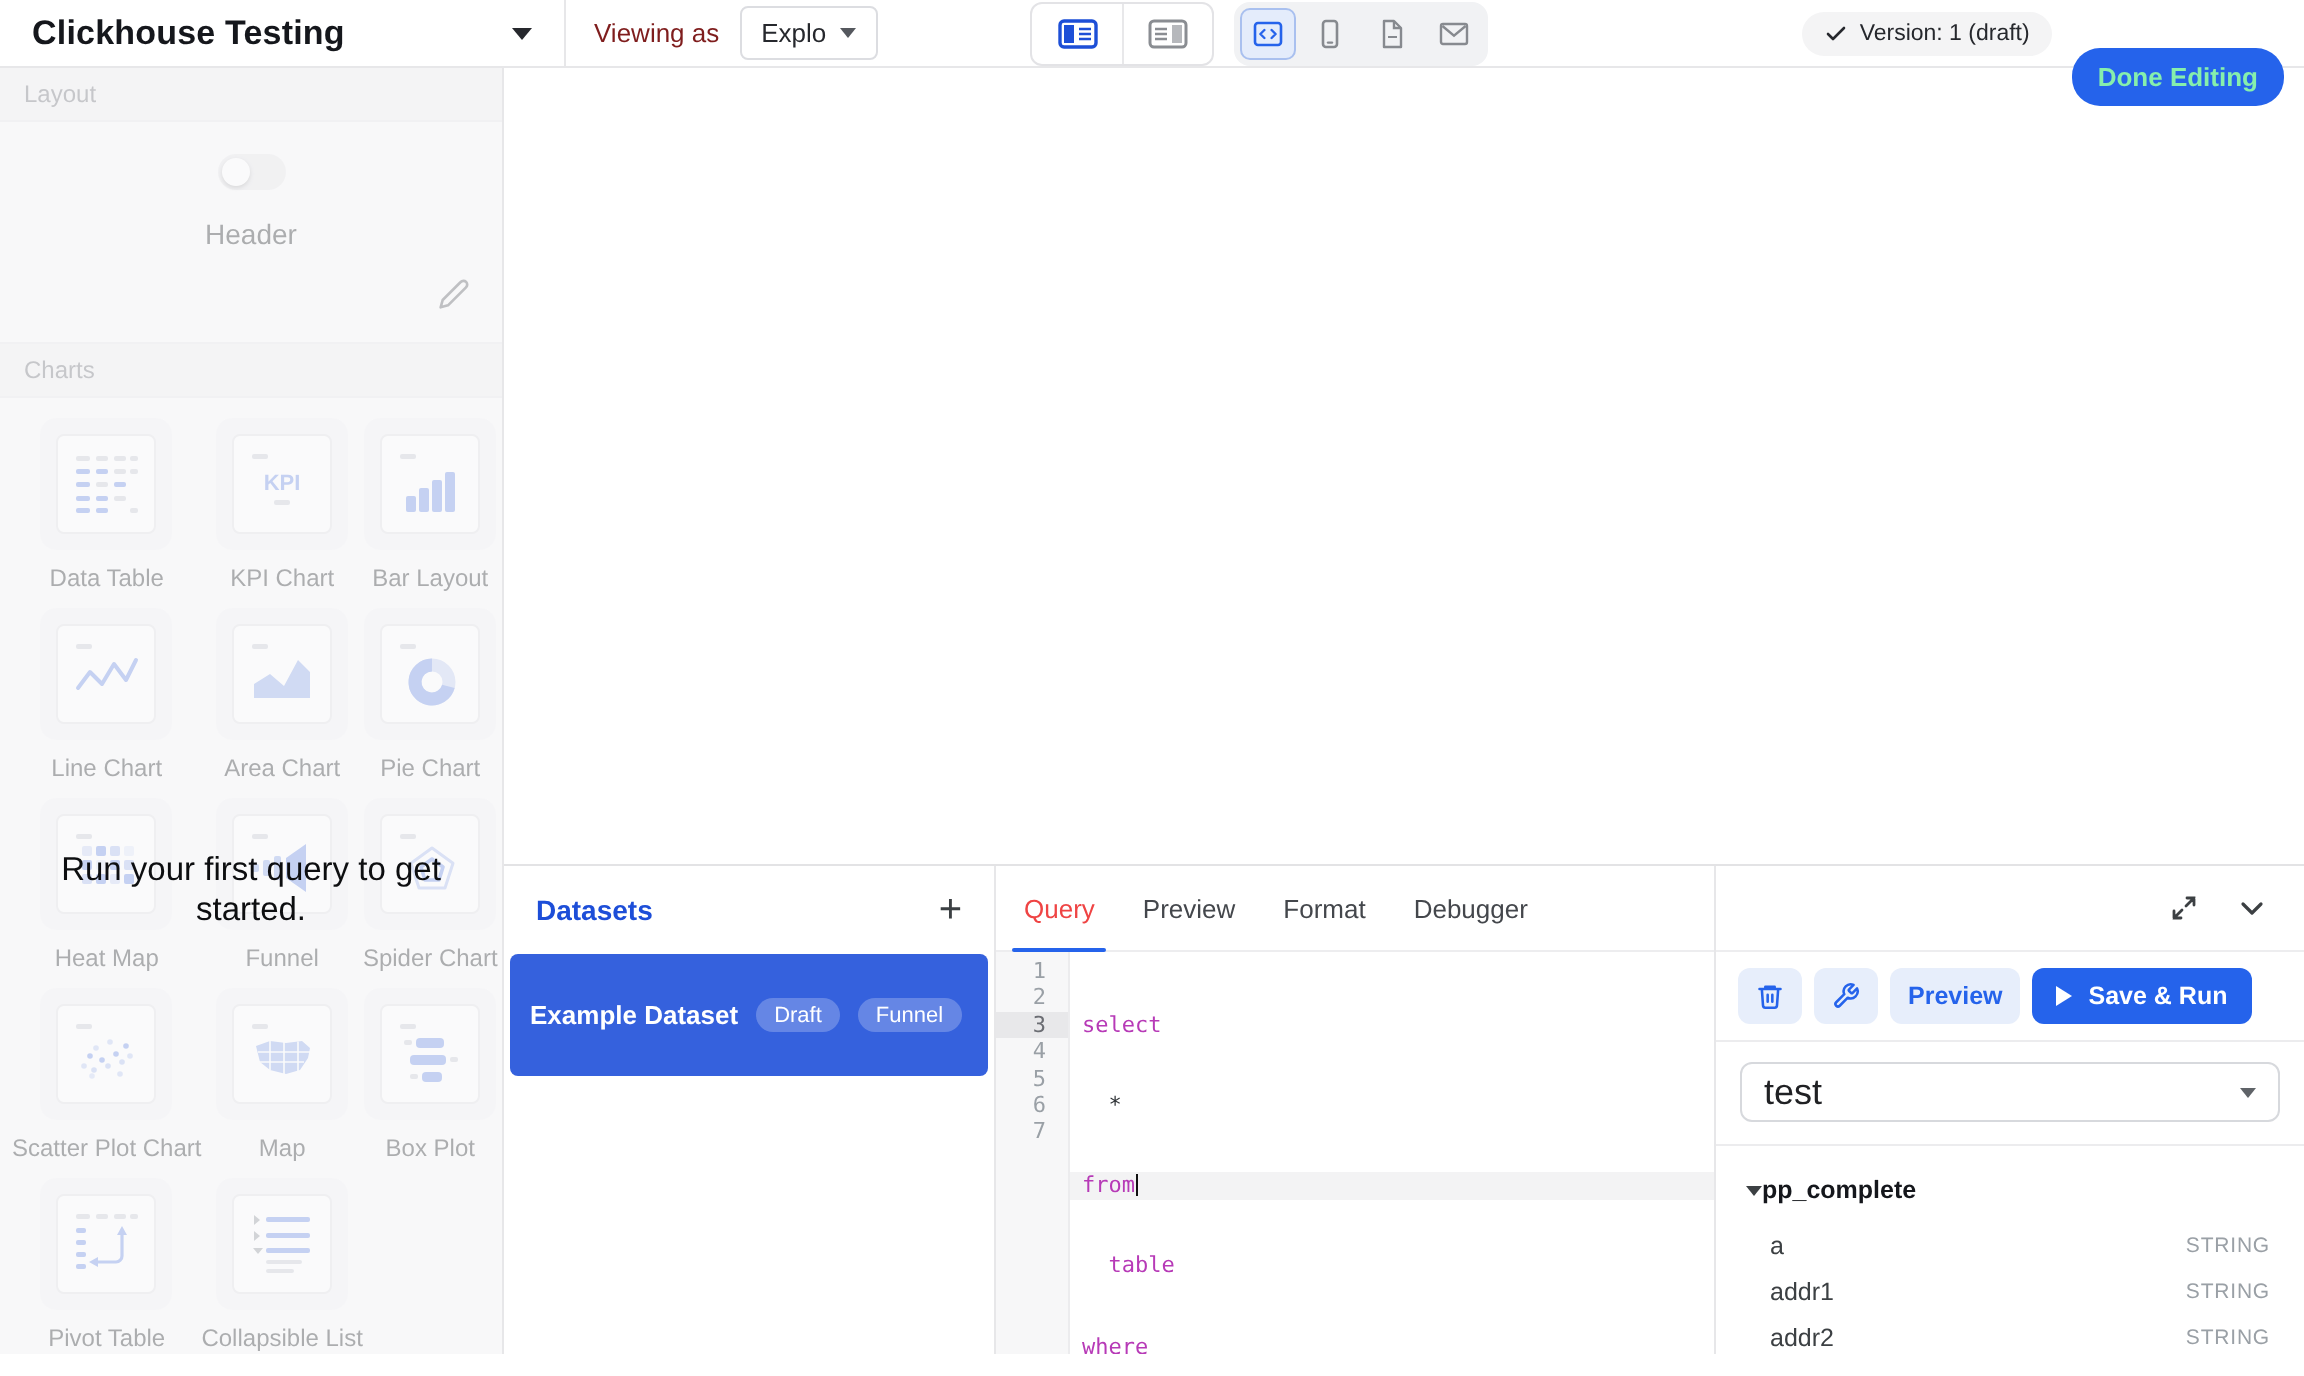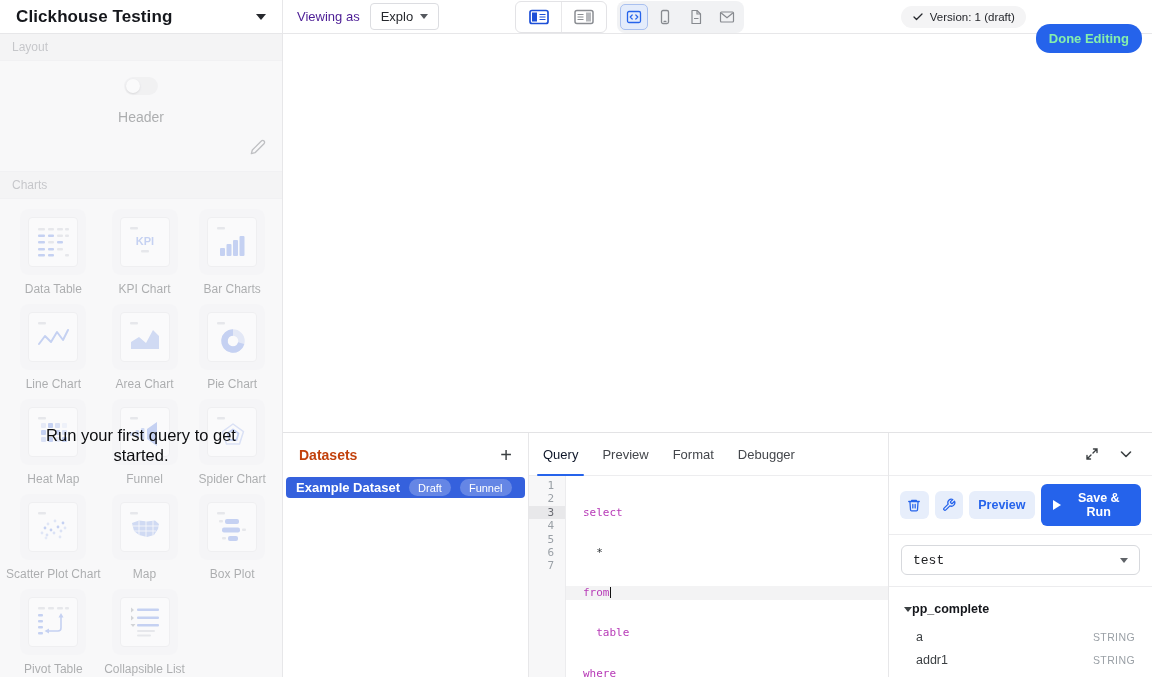--- a/index.html
+++ b/index.html
@@ -7,21 +7,21 @@
     font-family:"Liberation Sans", sans-serif; color:#202124; }
 
   
   .topbar { height:34px; display:flex; align-items:center; background:#fff;
     border-bottom:1px solid #e7e7e9; position:relative; z-index:5; }
   .brand { width:283px; flex:none; height:100%; display:flex; align-items:center;
     justify-content:space-between; padding:0 16px; border-right:1px solid #e7e7e9; }
   .brand-title { font-size:17px; font-weight:bold; color:#15171c; letter-spacing:.1px; }
   .tri-down { width:0; height:0; border-left:5px solid transparent; border-right:5px solid transparent;
     border-top:6px solid #26282d; }
-  .viewing-label { margin-left:14px; font-size:13px; color:#4c1d95; }
+  .viewing-label { margin-left:14px; font-size:13px; color:#7f1d1d; }
   .viewer-btn { margin-left:10px; display:flex; align-items:center; gap:7px; background:#fff;
     border:1px solid #dcdde1; border-radius:4px; padding:5px 10px; font-size:13px; color:#26282d; cursor:pointer; }
   .viewer-btn .tri-down { border-top-width:5px; border-left-width:4px; border-right-width:4px; border-top-color:#55585e; }
   .panel-toggles { margin-left:76px; display:flex; border:1px solid #e3e3e6; border-radius:6px;
     overflow:hidden; background:#fff; }
   .panel-toggle { width:45px; height:30px; display:flex; align-items:center; justify-content:center; cursor:pointer; }
   .panel-toggle + .panel-toggle { border-left:1px solid #e8e8ea; }
   .device-group { margin-left:10px; background:#f1f2f4; border-radius:8px; padding:3px; display:flex; gap:3px; }
   .device-btn { width:28px; height:26px; border-radius:5px; display:flex; align-items:center;
     justify-content:center; cursor:pointer; border:1px solid transparent; }
@@ -29,21 +29,21 @@
   .topbar-right { margin-left:auto; display:flex; align-items:center; gap:10px; padding-right:10px; }
   .version-pill { display:flex; align-items:center; gap:6px; background:#f4f4f5; border-radius:13px;
     padding:5px 11px; font-size:11.5px; color:#26282d; }
   .done-btn { background:#2563eb; color:#86efac; font-weight:bold; font-size:13px; border:none;
     border-radius:14px; padding:7px 13px; cursor:pointer;margin-top:44px; }
 
   
   .app-body { display:flex; height:643px; }
 
   
-  .sidebar { width:283px; flex:none; background:#f8f8f9; border-right:1px solid #e7e7e9;
+  .sidebar { width:252px; flex:none; background:#f8f8f9; border-right:1px solid #e7e7e9;
     position:relative; overflow:hidden; }
   .sidebar-content { opacity:.4; }
   .section-header { background:#efeff1; color:#7d7f86; font-size:12px; padding:6px 12px;
     border-top:1px solid #e9e9eb; border-bottom:1px solid #e9e9eb; }
   .sidebar-content > .section-header:first-child { border-top:none; }
   .layout-row { display:flex; align-items:center; gap:14px; padding:16px 16px;flex-direction:column; }
   .toggle { width:34px; height:18px; background:#e7e7ea; border-radius:9px; position:relative; cursor:pointer; flex:none; }
   .toggle .knob { position:absolute; top:2px; left:2px; width:14px; height:14px; border-radius:50%;
     background:#fff; box-shadow:0 1px 2px rgba(0,0,0,.25); }
   .layout-row-label { font-size:14px; color:#3c4043; }
@@ -62,63 +62,63 @@
     font-size:16.5px; line-height:1.22; color:#0d0e10; padding:0 24px;margin-top:48px; }
 
   
   .main { flex:1; display:flex; flex-direction:column; min-width:0; }
   .canvas { flex:1; background:#fff; }
 
   
   .bottom-panel { height:245px; flex:none; border-top:1px solid #e3e3e5; display:flex; background:#fff; }
   .datasets-col { width:245px; flex:none; display:flex; flex-direction:column; }
   .datasets-header { display:flex; align-items:center; justify-content:space-between; padding:14px 16px 12px; }
-  .datasets-title { font-size:14px; font-weight:bold; color:#c2410c; }
+  .datasets-title { font-size:14px; font-weight:bold; color:#1d4ed8; }
   .add-btn { font-size:20px; line-height:16px; color:#3c4043; cursor:pointer; background:none; border:none; }
-  .dataset-item { margin:2px 3px 0; background:#3561dd; border-radius:4px; padding:2px 10px;
+  .dataset-item { margin:2px 3px 0; background:#3561dd; border-radius:4px; padding:22px 10px;
     display:flex; align-items:center; gap:9px; cursor:pointer; }
   .dataset-name { color:#fff; font-weight:bold; font-size:13px; }
   .badge { background:rgba(255,255,255,.24); color:#fff; font-size:11px; border-radius:10px; padding:2.5px 9px; }
 
   .editor-col { width:360px; flex:none; border-left:1px solid #e7e7e9; display:flex; flex-direction:column; }
   .tabs-row { height:43px; flex:none; display:flex; align-items:stretch; gap:24px; padding:0 14px;
     border-bottom:1px solid #ededef; }
   .tab { font-size:13px; color:#44474c; display:flex; align-items:center; cursor:pointer; position:relative; }
-  .tab.active { color:#0f172a; }
+  .tab.active { color:#ef4444; }
   .tab.active::after { content:""; position:absolute; left:-6px; right:-6px; bottom:-1px; height:2px;
     background:#2563eb; border-radius:1px; }
 
   .editor-body { flex:1; display:flex; font-family:"DejaVu Sans Mono", monospace; font-size:11px;
     line-height:13.4px; overflow:hidden; }
   .gutter { width:37px; flex:none; background:#f7f7f8; border-right:1px solid #ececee;
     color:#9aa0a6; text-align:right; padding-top:3px; }
   .gutter .ln { padding-right:11px; height:13.4px; }
   .gutter .ln.active { background:#e8e8ea; color:#6b6d73; }
   .code { flex:1; padding-top:3px; white-space:pre; cursor:text; }
-  .code-line { height:13.4px; padding-left:17px; color:#2f3337; }
+  .code-line { height:13.4px; padding-left:6px; color:#2f3337; }
   .code-line.active { background:#f3f3f4; }
   .tok-kw { color:#b73ab7; }
   .cursor-bar { display:inline-block; width:1.5px; height:11px; background:#111; vertical-align:-1.5px; }
 
   .actions-col { flex:1; border-left:1px solid #e7e7e9; display:flex; flex-direction:column; min-width:0; }
   .actions-top { height:43px; flex:none; display:flex; align-items:center; justify-content:flex-end;
     gap:18px; padding-right:18px; border-bottom:1px solid #ededef; }
   .actions-top .icn { cursor:pointer; display:flex; }
   .actions-buttons { display:flex; align-items:center; gap:6px; padding:8px 11px; border-bottom:1px solid #ececee; }
   .icon-btn { width:32px; height:28px; background:#e7eefb; border:none; border-radius:6px;
     display:flex; align-items:center; justify-content:center; cursor:pointer; }
   .preview-btn { background:#e7eefb; color:#2563eb; border:none; border-radius:6px; font-weight:bold;
     font-size:12.5px; padding:7px 9px; cursor:pointer; }
   .save-run-btn { background:#2563eb; color:#fff; border:none; border-radius:6px; font-weight:bold;
     font-size:12.5px; padding:7px 12px; display:flex; align-items:center; gap:8px; cursor:pointer; }
   .play-tri { width:0; height:0; border-top:5px solid transparent; border-bottom:5px solid transparent;
     border-left:8px solid #fff; }
   .dropdown-row { padding:10px 12px 11px; border-bottom:1px solid #ececee; }
   .select-box { height:30px; border:1px solid #d7d9dd; border-radius:6px; display:flex; align-items:center;
-    justify-content:space-between; padding:0 11px; font-size:13px; color:#202124; cursor:pointer; background:#fff;font-family:Liberation Mono, monospace; }
+    justify-content:space-between; padding:0 11px; font-size:18px; color:#202124; cursor:pointer; background:#fff; }
   .select-caret { width:0; height:0; border-left:4.5px solid transparent; border-right:4.5px solid transparent;
     border-top:5.5px solid #5f6368; }
   .schema { overflow:hidden; padding-top:7px; }
   .schema-table-row { display:flex; align-items:center; padding:8px 16px 9px 15px; cursor:pointer; }
   .schema-caret { width:0; height:0; border-left:4.5px solid transparent; border-right:4.5px solid transparent;
     border-top:5.5px solid #3c4043; }
   .schema-table-name { font-size:12.5px; font-weight:bold; color:#15171c; }
   .schema-field { display:flex; align-items:center; justify-content:space-between; padding:4.5px 17px 4.5px 27px; }
   .field-name { font-size:12.5px; color:#3c4043; }
   .field-type { font-size:10.5px; color:#9aa0a6; letter-spacing:.4px; }
@@ -284,21 +284,21 @@
               <rect x="5" y="5" width="8" height="2.5" rx="1" fill="#ccd0d8"></rect>
               <g fill="#7b99e8">
                     <rect x="8" y="26" width="5" height="8" rx="1"></rect>
                     <rect x="14.5" y="22" width="5" height="12" rx="1"></rect>
                     <rect x="21" y="18" width="5" height="16" rx="1"></rect>
                     <rect x="27.5" y="14" width="5" height="20" rx="1"></rect>
                   </g>
             </svg>
           </div>
             </div>
-          <div class="chart-label">Bar Charts</div>
+          <div class="chart-label">Bar Layout</div>
         </div>
 
         <div class="chart-cell">
           <div class="chart-card">
               <div class="icon-box">
             <svg width="40" height="40" viewBox="0 0 40 40">
               <rect x="5" y="5" width="8" height="2.5" rx="1" fill="#ccd0d8"></rect>
               <polyline points="6,27 12,19 18,25 24,15 30,23 35,13" fill="none" stroke="#7b99e8" stroke-width="2" stroke-linejoin="round" stroke-linecap="round"></polyline>
             </svg>
           </div>

